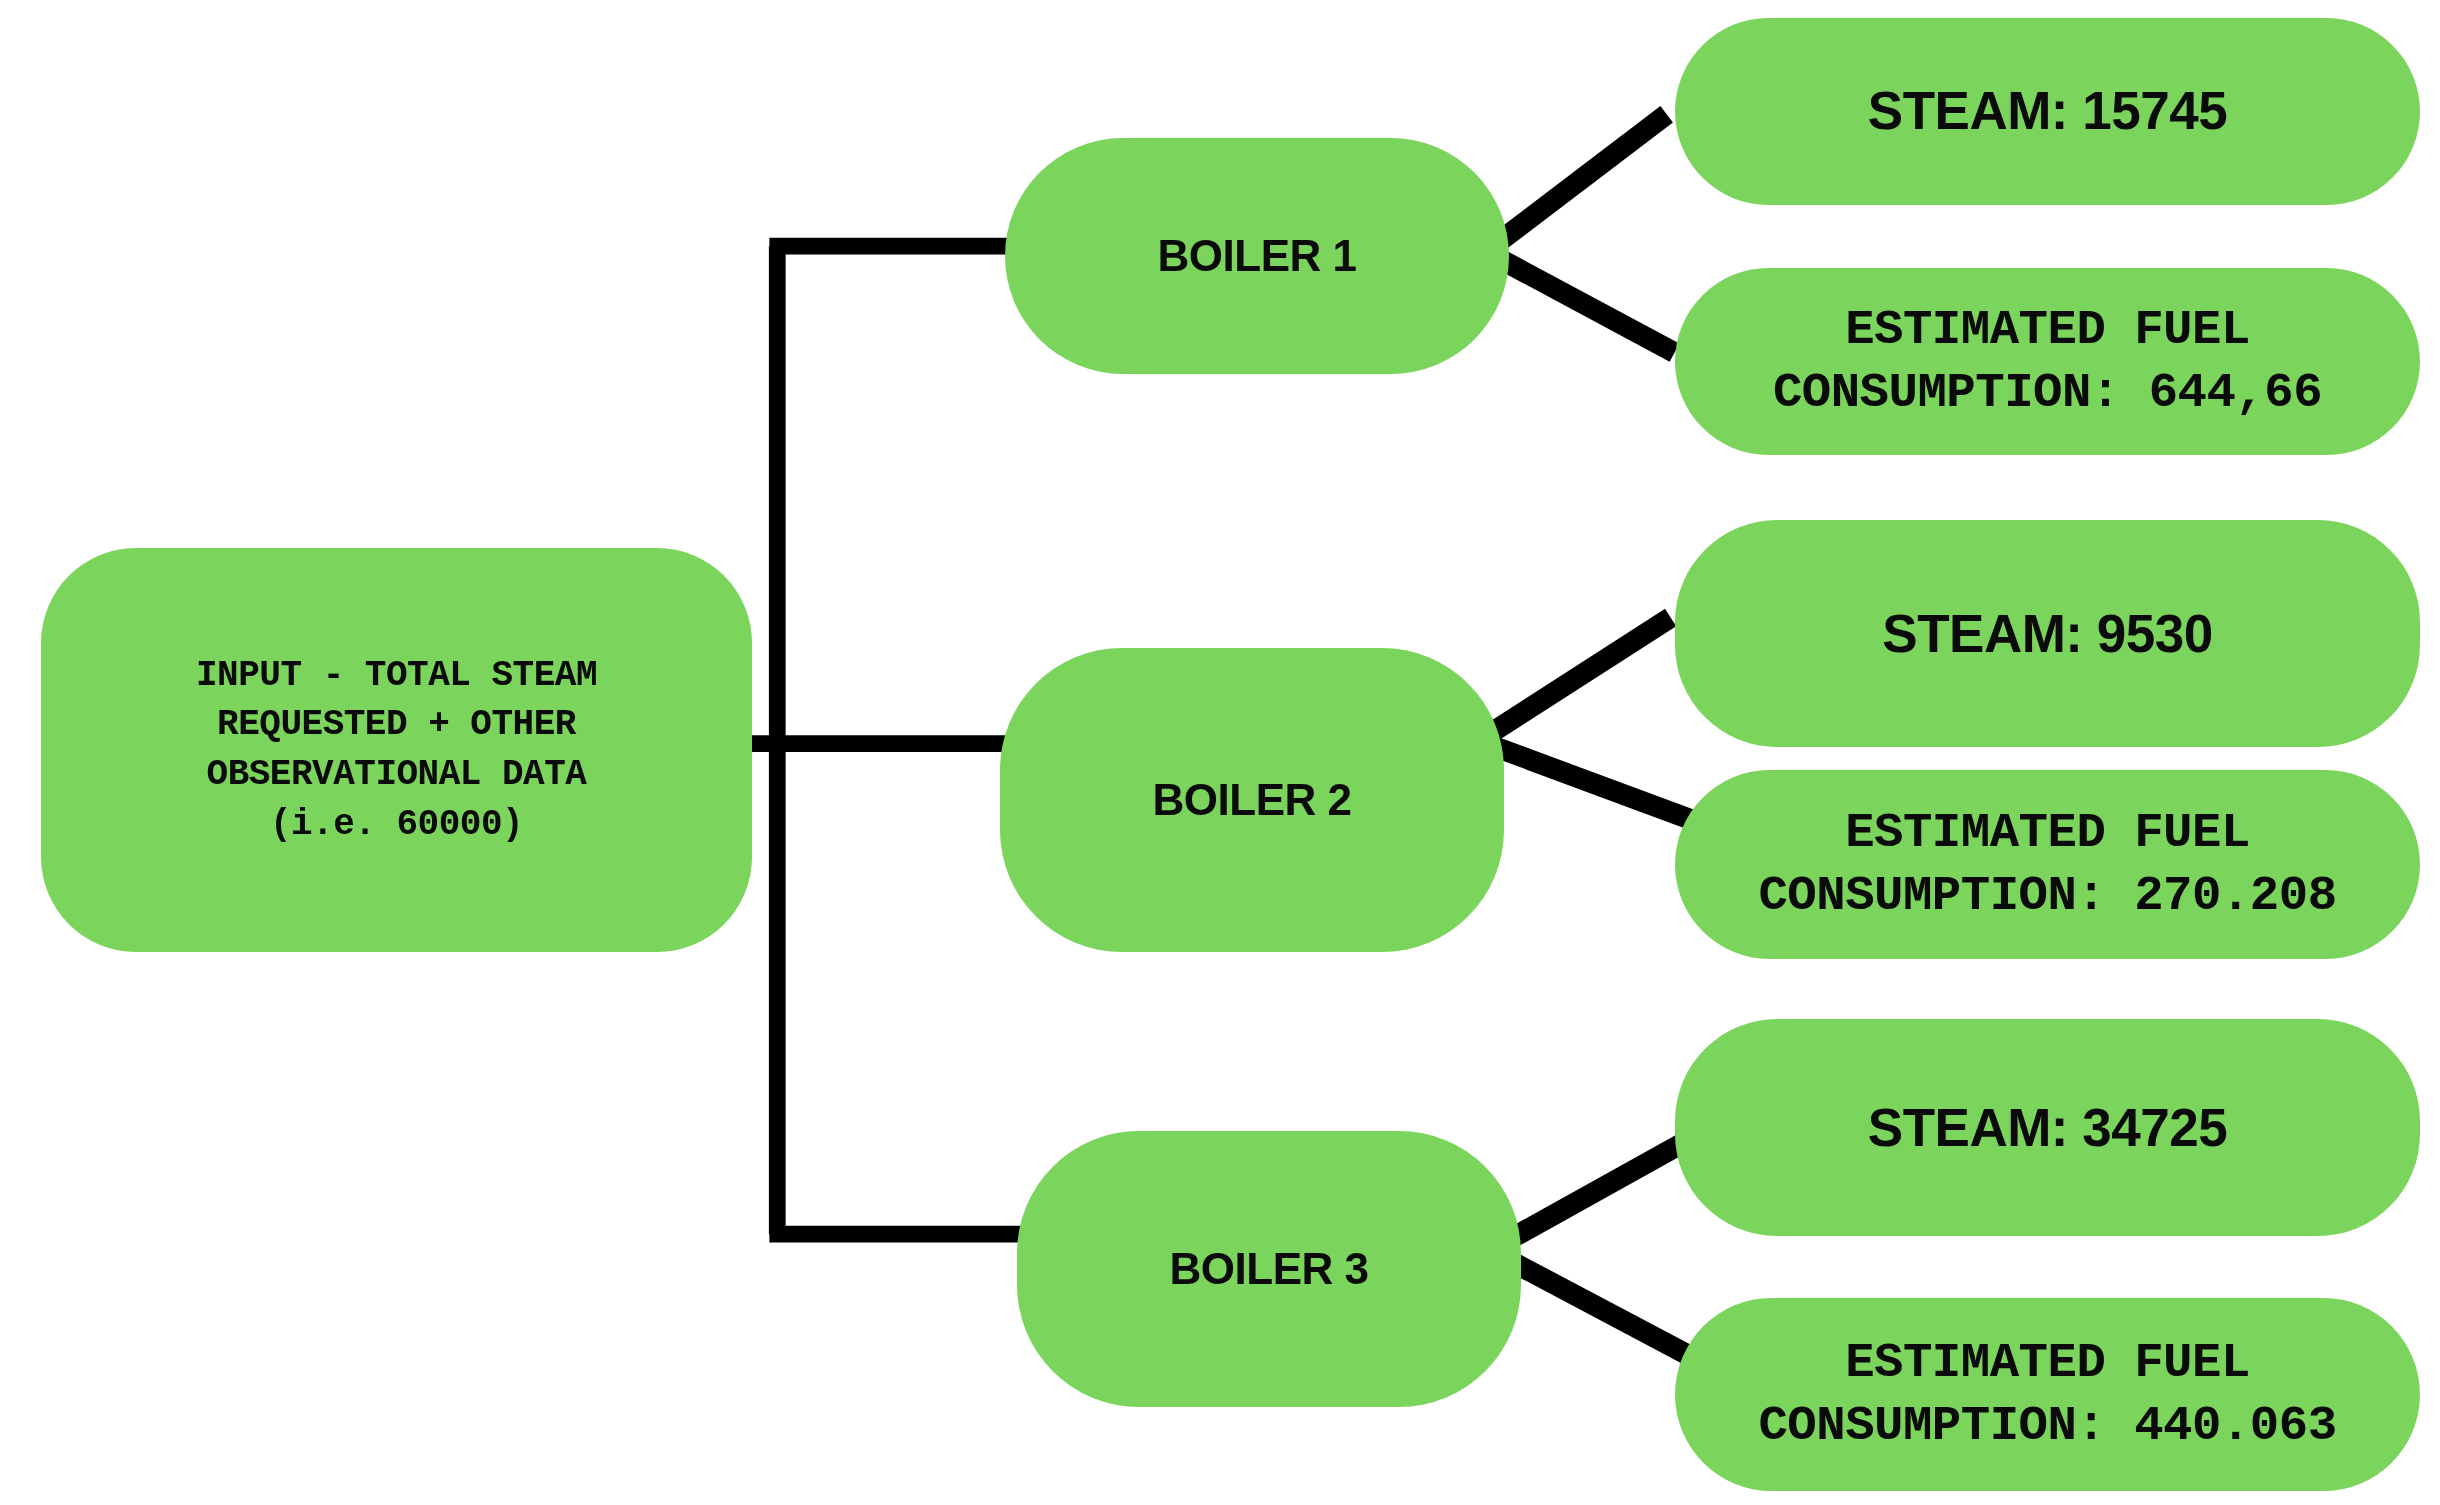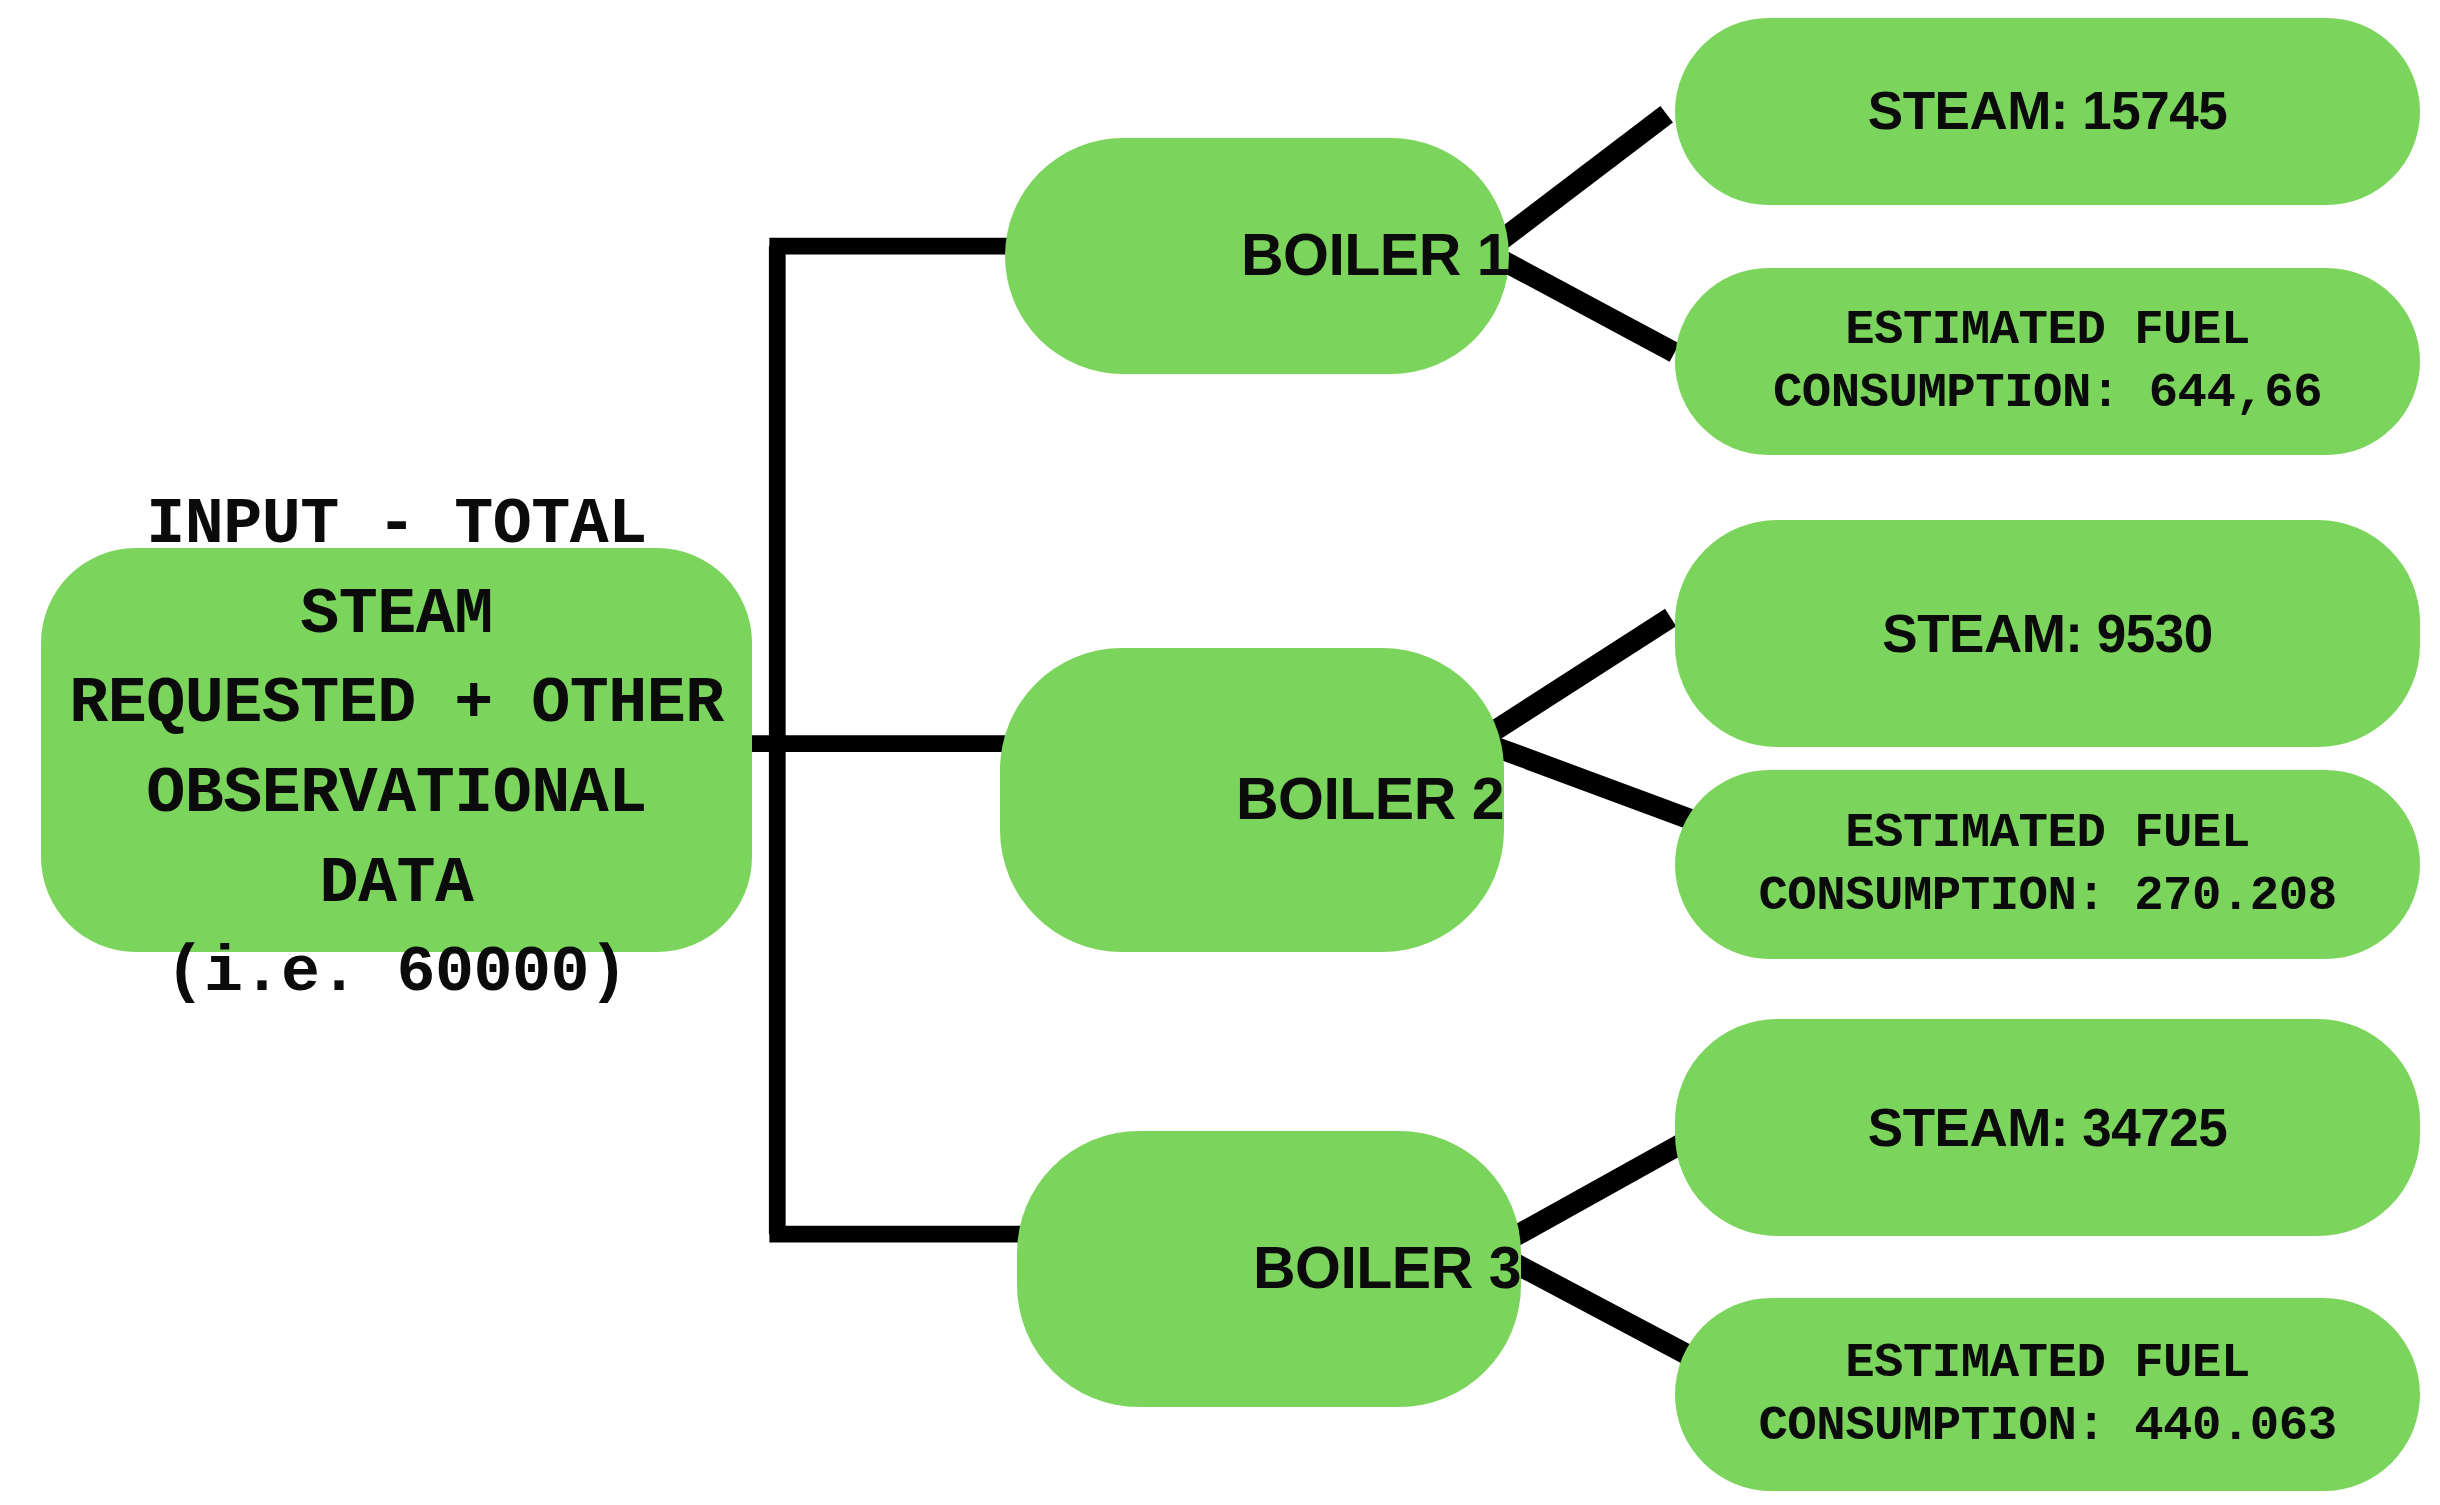--- a/index.html
+++ b/index.html
@@ -39,28 +39,27 @@
     letter-spacing: -0.5px;
     line-height: 1.28;
     z-index: 3;
   }
   .node-input {
     left: 41px;
     top: 548px;
     width: 711px;
     height: 404px;
     border-radius: 95px;
-    font-size: 65px;
+    font-size: 36px;
     padding: 0 25.6px;
     line-height: 1.38;
   }
   .node-boiler {
     border-radius: 122px;
-    font-size: 59px;
-    justify-content: flex-end;
+    font-size: 44px;
   }
   .node-boiler-1 { left: 1005px; top: 138px;  width: 504px; height: 236px; }
   .node-boiler-2 { left: 1000px; top: 648px;  width: 504px; height: 304px; }
   .node-boiler-3 { left: 1017px; top: 1131px; width: 504px; height: 276px; }
 
   .node-out {
     border-radius: 102px;
     font-size: 49px;
     padding: 0 39px;
   }

